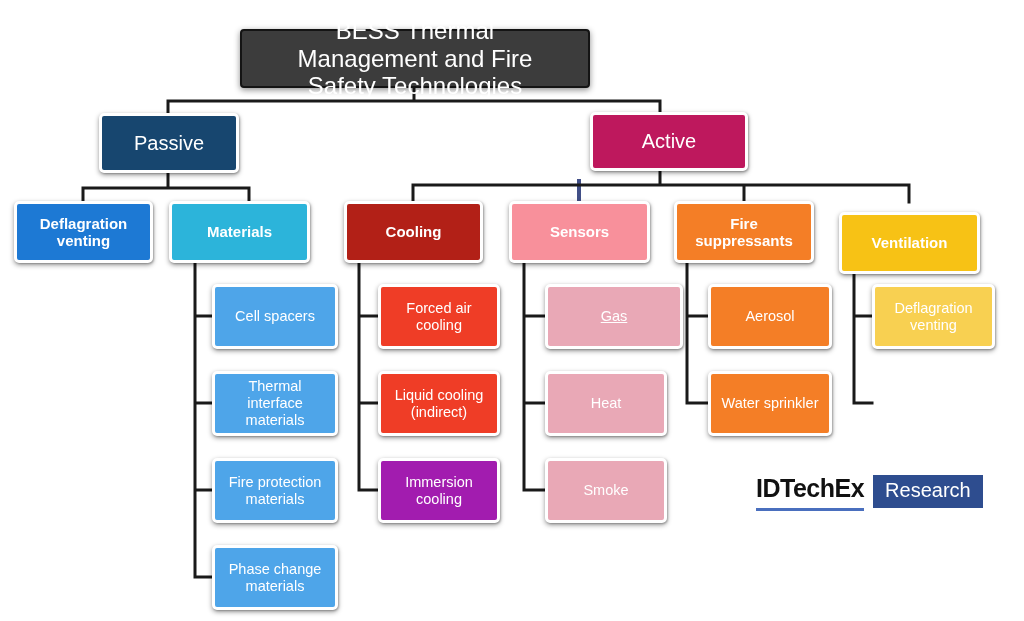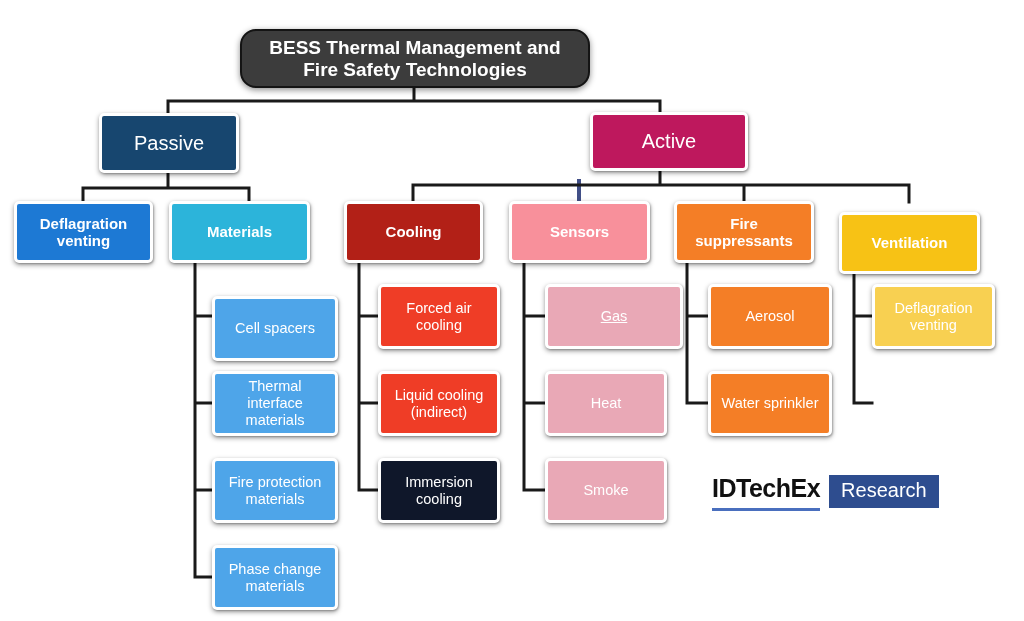--- a/index.html
+++ b/index.html
@@ -9,33 +9,33 @@
   }
   .wires{position:absolute;left:0;top:0;width:1024px;height:621px;pointer-events:none;}
   .node{
     position:absolute;display:flex;align-items:center;justify-content:center;
     text-align:center;color:#ffffff;box-sizing:border-box;
     border:3px solid #ffffff;border-radius:5px;
     box-shadow:0 2px 5px rgba(0,0,0,.40),1px 1px 2px rgba(0,0,0,.22);
     line-height:1.15;
   }
   .lv0{
-    border:2px solid #141414;border-radius:16px;
-    font-weight:bold;font-size:19px;padding:0 24px;
+    border:2px solid #141414;border-radius:4px;
+    font-weight:normal;font-size:24px;padding:0 24px;
     box-shadow:0 2px 6px rgba(0,0,0,.45);
   }
   .lv1{font-weight:normal;font-size:20px;}
   .lv2{font-weight:bold;font-size:15px;padding:0 3px;}
   .lv3{font-weight:normal;font-size:14.5px;padding:0 4px;}
   .logo{
     position:absolute;left:712px;top:474px;display:flex;align-items:flex-start;gap:9px;
   }
   .logo-brand{
     font-size:25px;font-weight:bold;color:#111111;letter-spacing:-0.5px;
-    padding-bottom:5px;border-bottom:3px solid #4a6fbe;
+    padding-bottom:5px;border-bottom:3px solid #4a6fbe;margin-left:44px;
   }
   .logo-badge{
     font-size:20px;color:#ffffff;padding:4px 12px 6px 12px;margin-top:1px;
   }
 </style>
 </head>
 <body>
 
 <div class="stage">
 
@@ -67,28 +67,28 @@
   <div class="node lv1" style="left: 99px; top: 113px; width: 140px; height: 60px; background-color: rgb(23, 70, 111);">Passive</div>
   <div class="node lv1" style="left: 590px; top: 112px; width: 158px; height: 59px; background-color: #be185d; text-align: right;">Active</div>
 
   <div class="node lv2" style="left: 14px; top: 201px; width: 139px; height: 62px; background-color: rgb(29, 121, 212);">Deflagration venting</div>
   <div class="node lv2" style="left: 169px; top: 201px; width: 141px; height: 62px; background-color: rgb(44, 180, 218);">Materials</div>
   <div class="node lv2" style="left: 344px; top: 201px; width: 139px; height: 62px; background-color: rgb(178, 32, 23);">Cooling</div>
   <div class="node lv2" style="left: 509px; top: 201px; width: 141px; height: 62px; background-color: rgb(248, 144, 155);">Sensors</div>
   <div class="node lv2" style="left: 674px; top: 201px; width: 140px; height: 62px; background-color: rgb(244, 126, 38);">Fire suppressants</div>
   <div class="node lv2" style="left: 839px; top: 212px; width: 141px; height: 62px; background-color: rgb(247, 194, 21);">Ventilation</div>
 
-  <div class="node lv3" style="left: 212px; top: 296px; width: 126px; height: 65px; background-color: rgb(78, 165, 233);">Cell spacers</div>
+  <div class="node lv3" style="left: 212px; top: 284px; width: 126px; height: 65px; background-color: rgb(78, 165, 233);">Cell spacers</div>
   <div class="node lv3" style="left: 212px; top: 371px; width: 126px; height: 65px; background-color: rgb(78, 165, 233);">Thermal interface materials</div>
   <div class="node lv3" style="left: 212px; top: 458px; width: 126px; height: 65px; background-color: rgb(78, 165, 233);">Fire protection materials</div>
   <div class="node lv3" style="left: 212px; top: 545px; width: 126px; height: 65px; background-color: rgb(78, 165, 233);">Phase change materials</div>
 
   <div class="node lv3" style="left: 378px; top: 284px; width: 122px; height: 65px; background-color: rgb(239, 61, 38);">Forced air cooling</div>
   <div class="node lv3" style="left: 378px; top: 371px; width: 122px; height: 65px; background-color: rgb(239, 61, 38);">Liquid cooling (indirect)</div>
-  <div class="node lv3" style="left: 378px; top: 458px; width: 122px; height: 65px; background-color: #0f172a;">Immersion cooling</div>
+  <div class="node lv3" style="left: 378px; top: 458px; width: 122px; height: 65px; background-color: #a21caf;">Immersion cooling</div>
 
   <div class="node lv3" style="left: 545px; top: 284px; width: 138px; height: 65px; background-color: rgb(233, 168, 182); text-decoration: underline;">Gas</div>
   <div class="node lv3" style="left: 545px; top: 371px; width: 122px; height: 65px; background-color: rgb(233, 168, 182);">Heat</div>
   <div class="node lv3" style="left: 545px; top: 458px; width: 122px; height: 65px; background-color: rgb(233, 168, 182);">Smoke</div>
 
   <div class="node lv3" style="left: 708px; top: 284px; width: 124px; height: 65px; background-color: rgb(244, 126, 38);">Aerosol</div>
   <div class="node lv3" style="left: 708px; top: 371px; width: 124px; height: 65px; background-color: rgb(244, 126, 38);">Water sprinkler</div>
 
   <div class="node lv3" style="left: 872px; top: 284px; width: 123px; height: 65px; background-color: rgb(248, 208, 81);">Deflagration venting</div>
 

